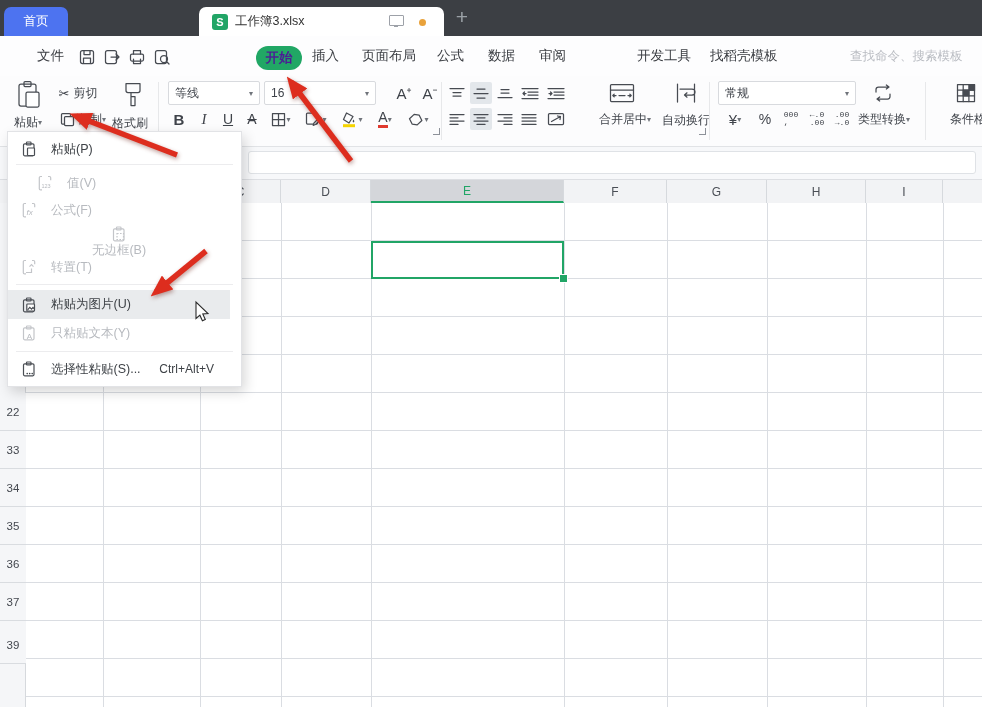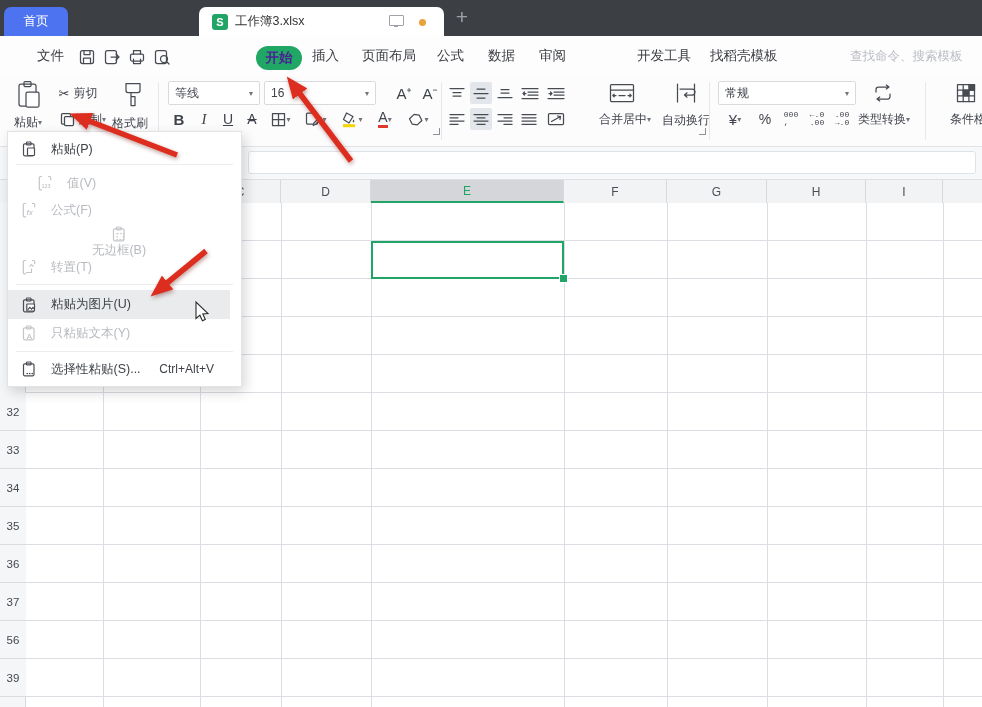--- a/index.html
+++ b/index.html
@@ -360,28 +360,28 @@
   <div class="abs vline" style="left:200px;"></div>
   <div class="abs vline" style="left:281px;"></div>
   <div class="abs vline" style="left:371px;"></div>
   <div class="abs vline" style="left:564px;"></div>
   <div class="abs vline" style="left:667px;"></div>
   <div class="abs vline" style="left:767px;"></div>
   <div class="abs vline" style="left:866px;"></div>
   <div class="abs vline" style="left:943px;"></div>
 
   <div class="abs rowhead-col"></div>
-  <div class="abs rowhead" style="top:393px;">32</div>
+  <div class="abs rowhead" style="top:393px;">22</div>
   <div class="abs rowhead" style="top:431px;">33</div>
   <div class="abs rowhead" style="top:469px;">34</div>
   <div class="abs rowhead" style="top:507px;">35</div>
   <div class="abs rowhead" style="top:545px;">36</div>
   <div class="abs rowhead" style="top:583px;">37</div>
   <div class="abs rowhead" style="top:621px;">56</div>
-  <div class="abs rowhead" style="top:659px;">39</div>
+  <div class="abs rowhead" style="top:626px;">39</div>
 
   <div class="abs selbox"></div>
   <div class="abs handle"></div>
 
   <div class="abs pmenu">
     <div class="abs mi" style="top:5px;">
       <svg class="mico cb" viewBox="0 0 16 16">
           <rect x="2.5" y="2.8" width="10.5" height="12" rx="1.2"></rect>
           <rect x="5.5" y="1" width="4.5" height="3" rx="0.7"></rect>
           <rect x="6.5" y="7" width="7" height="7.5" rx="0.8" fill="#fff"></rect>

